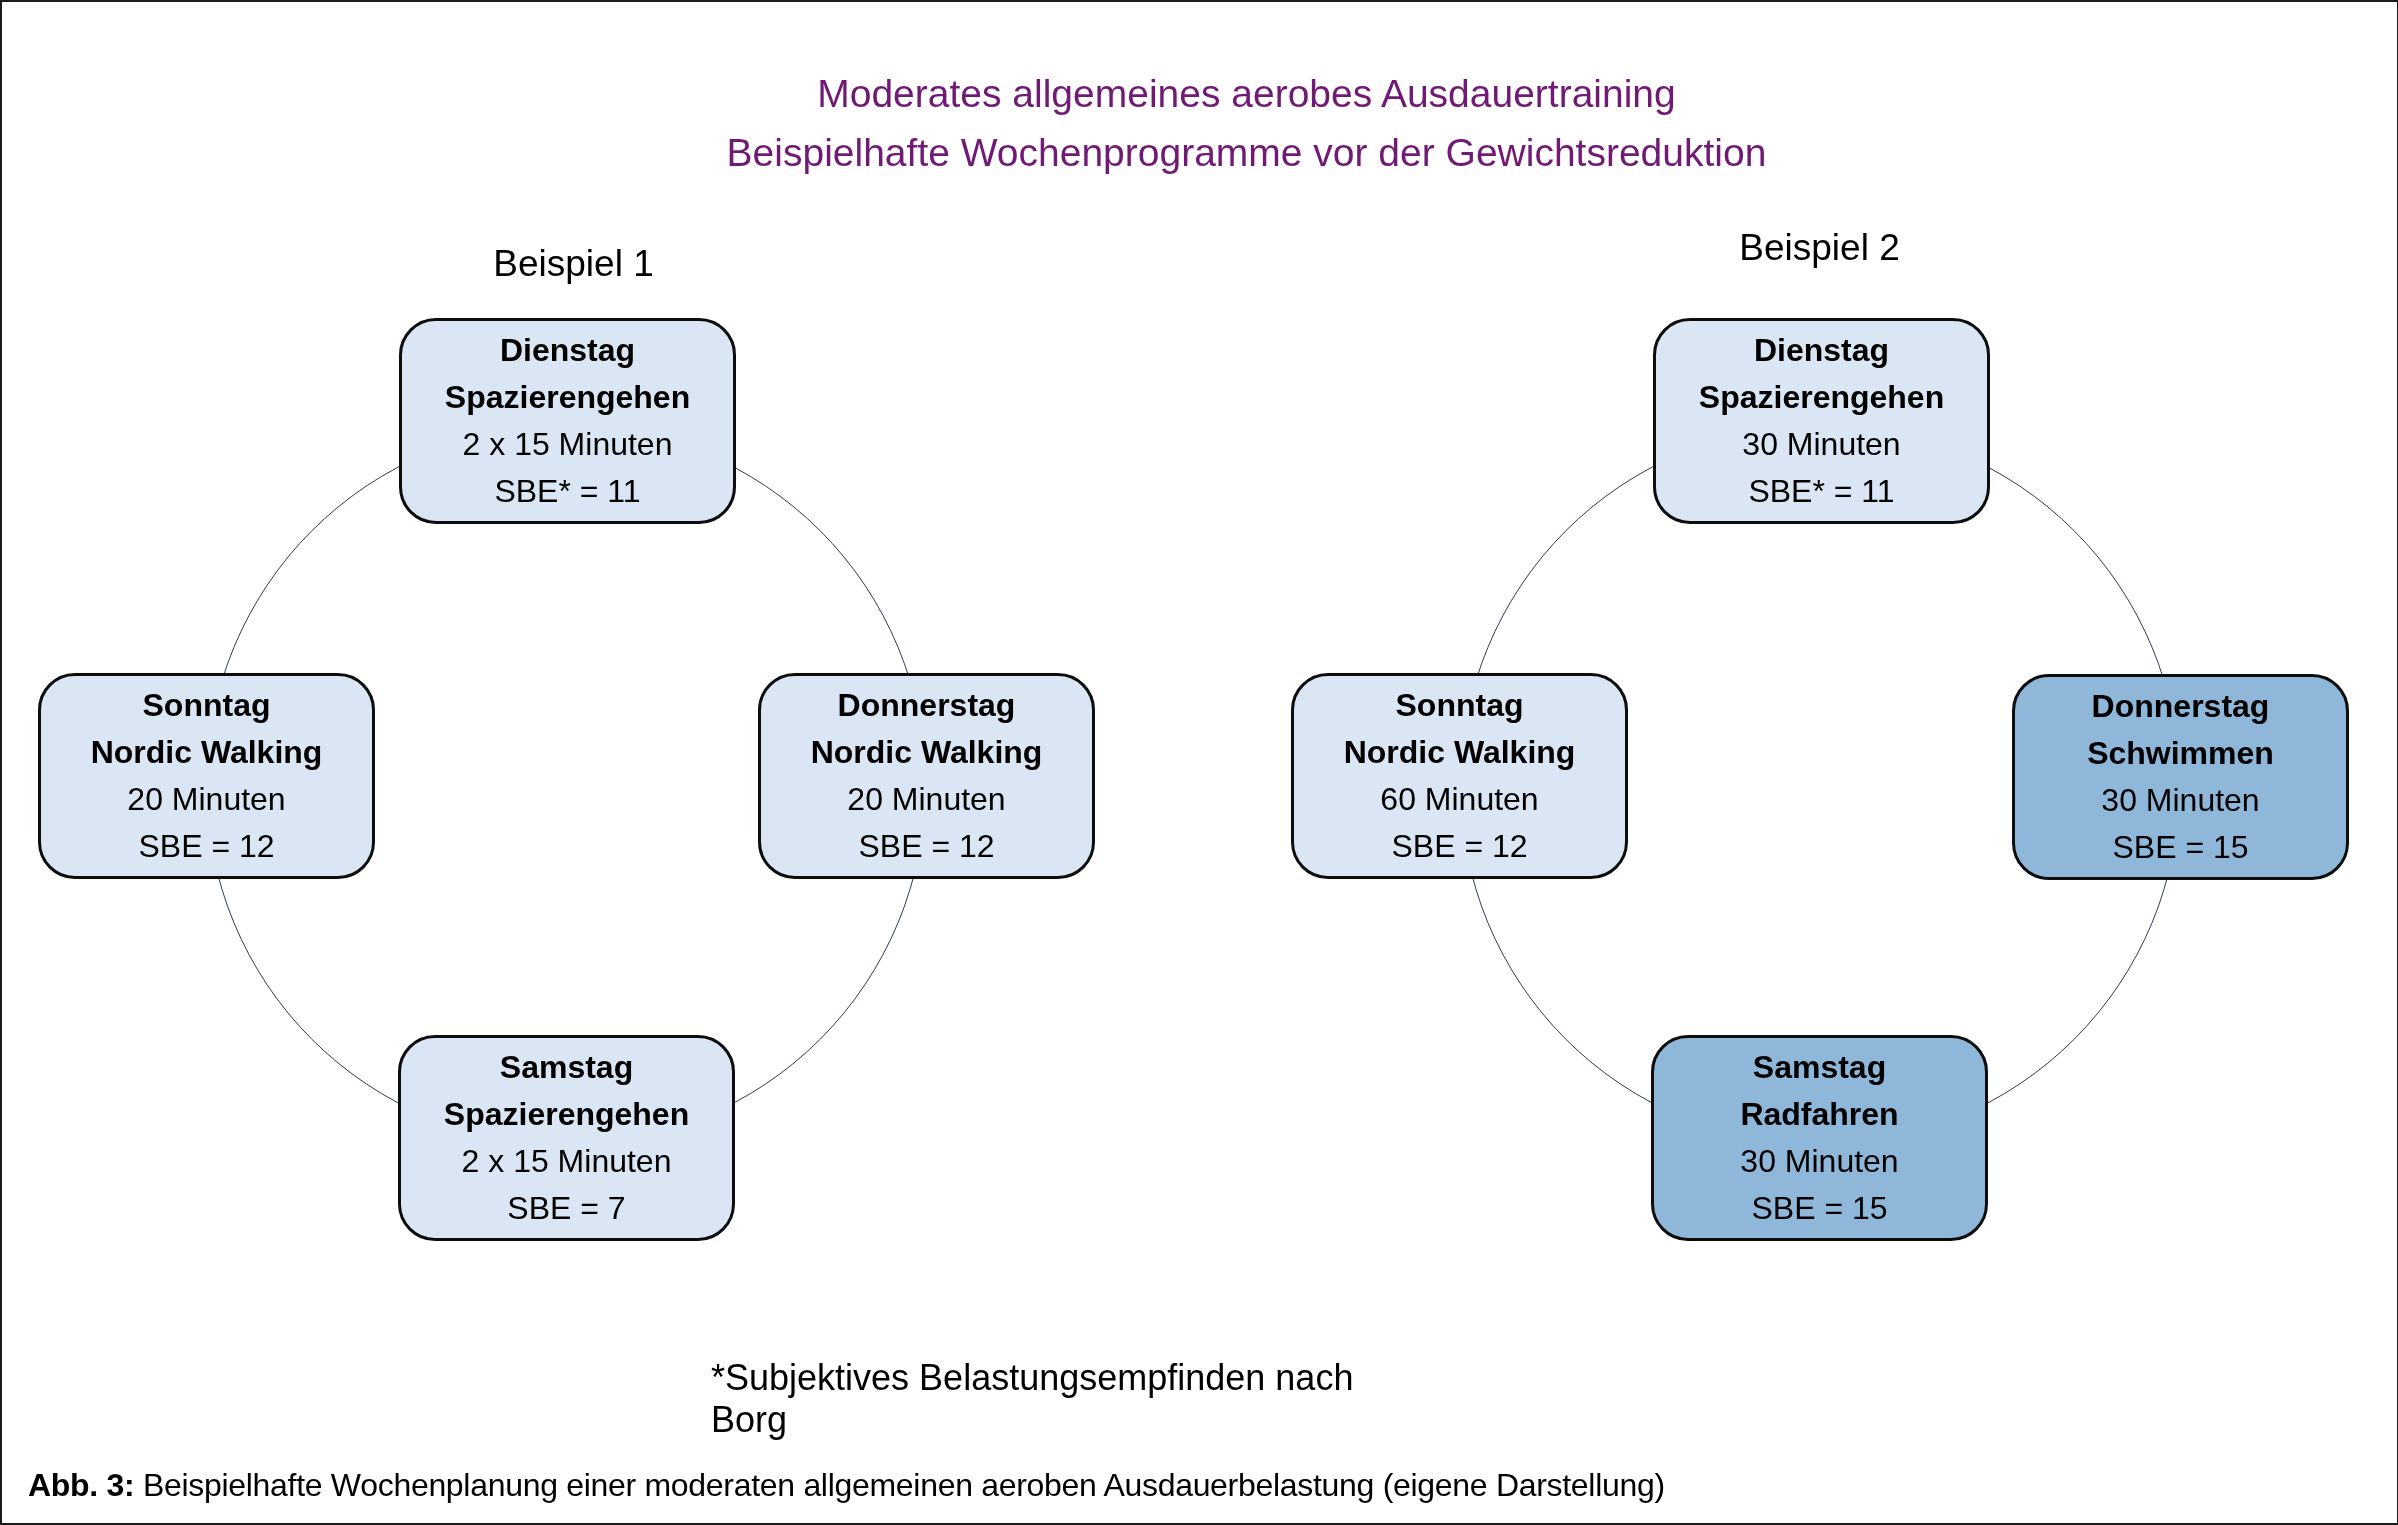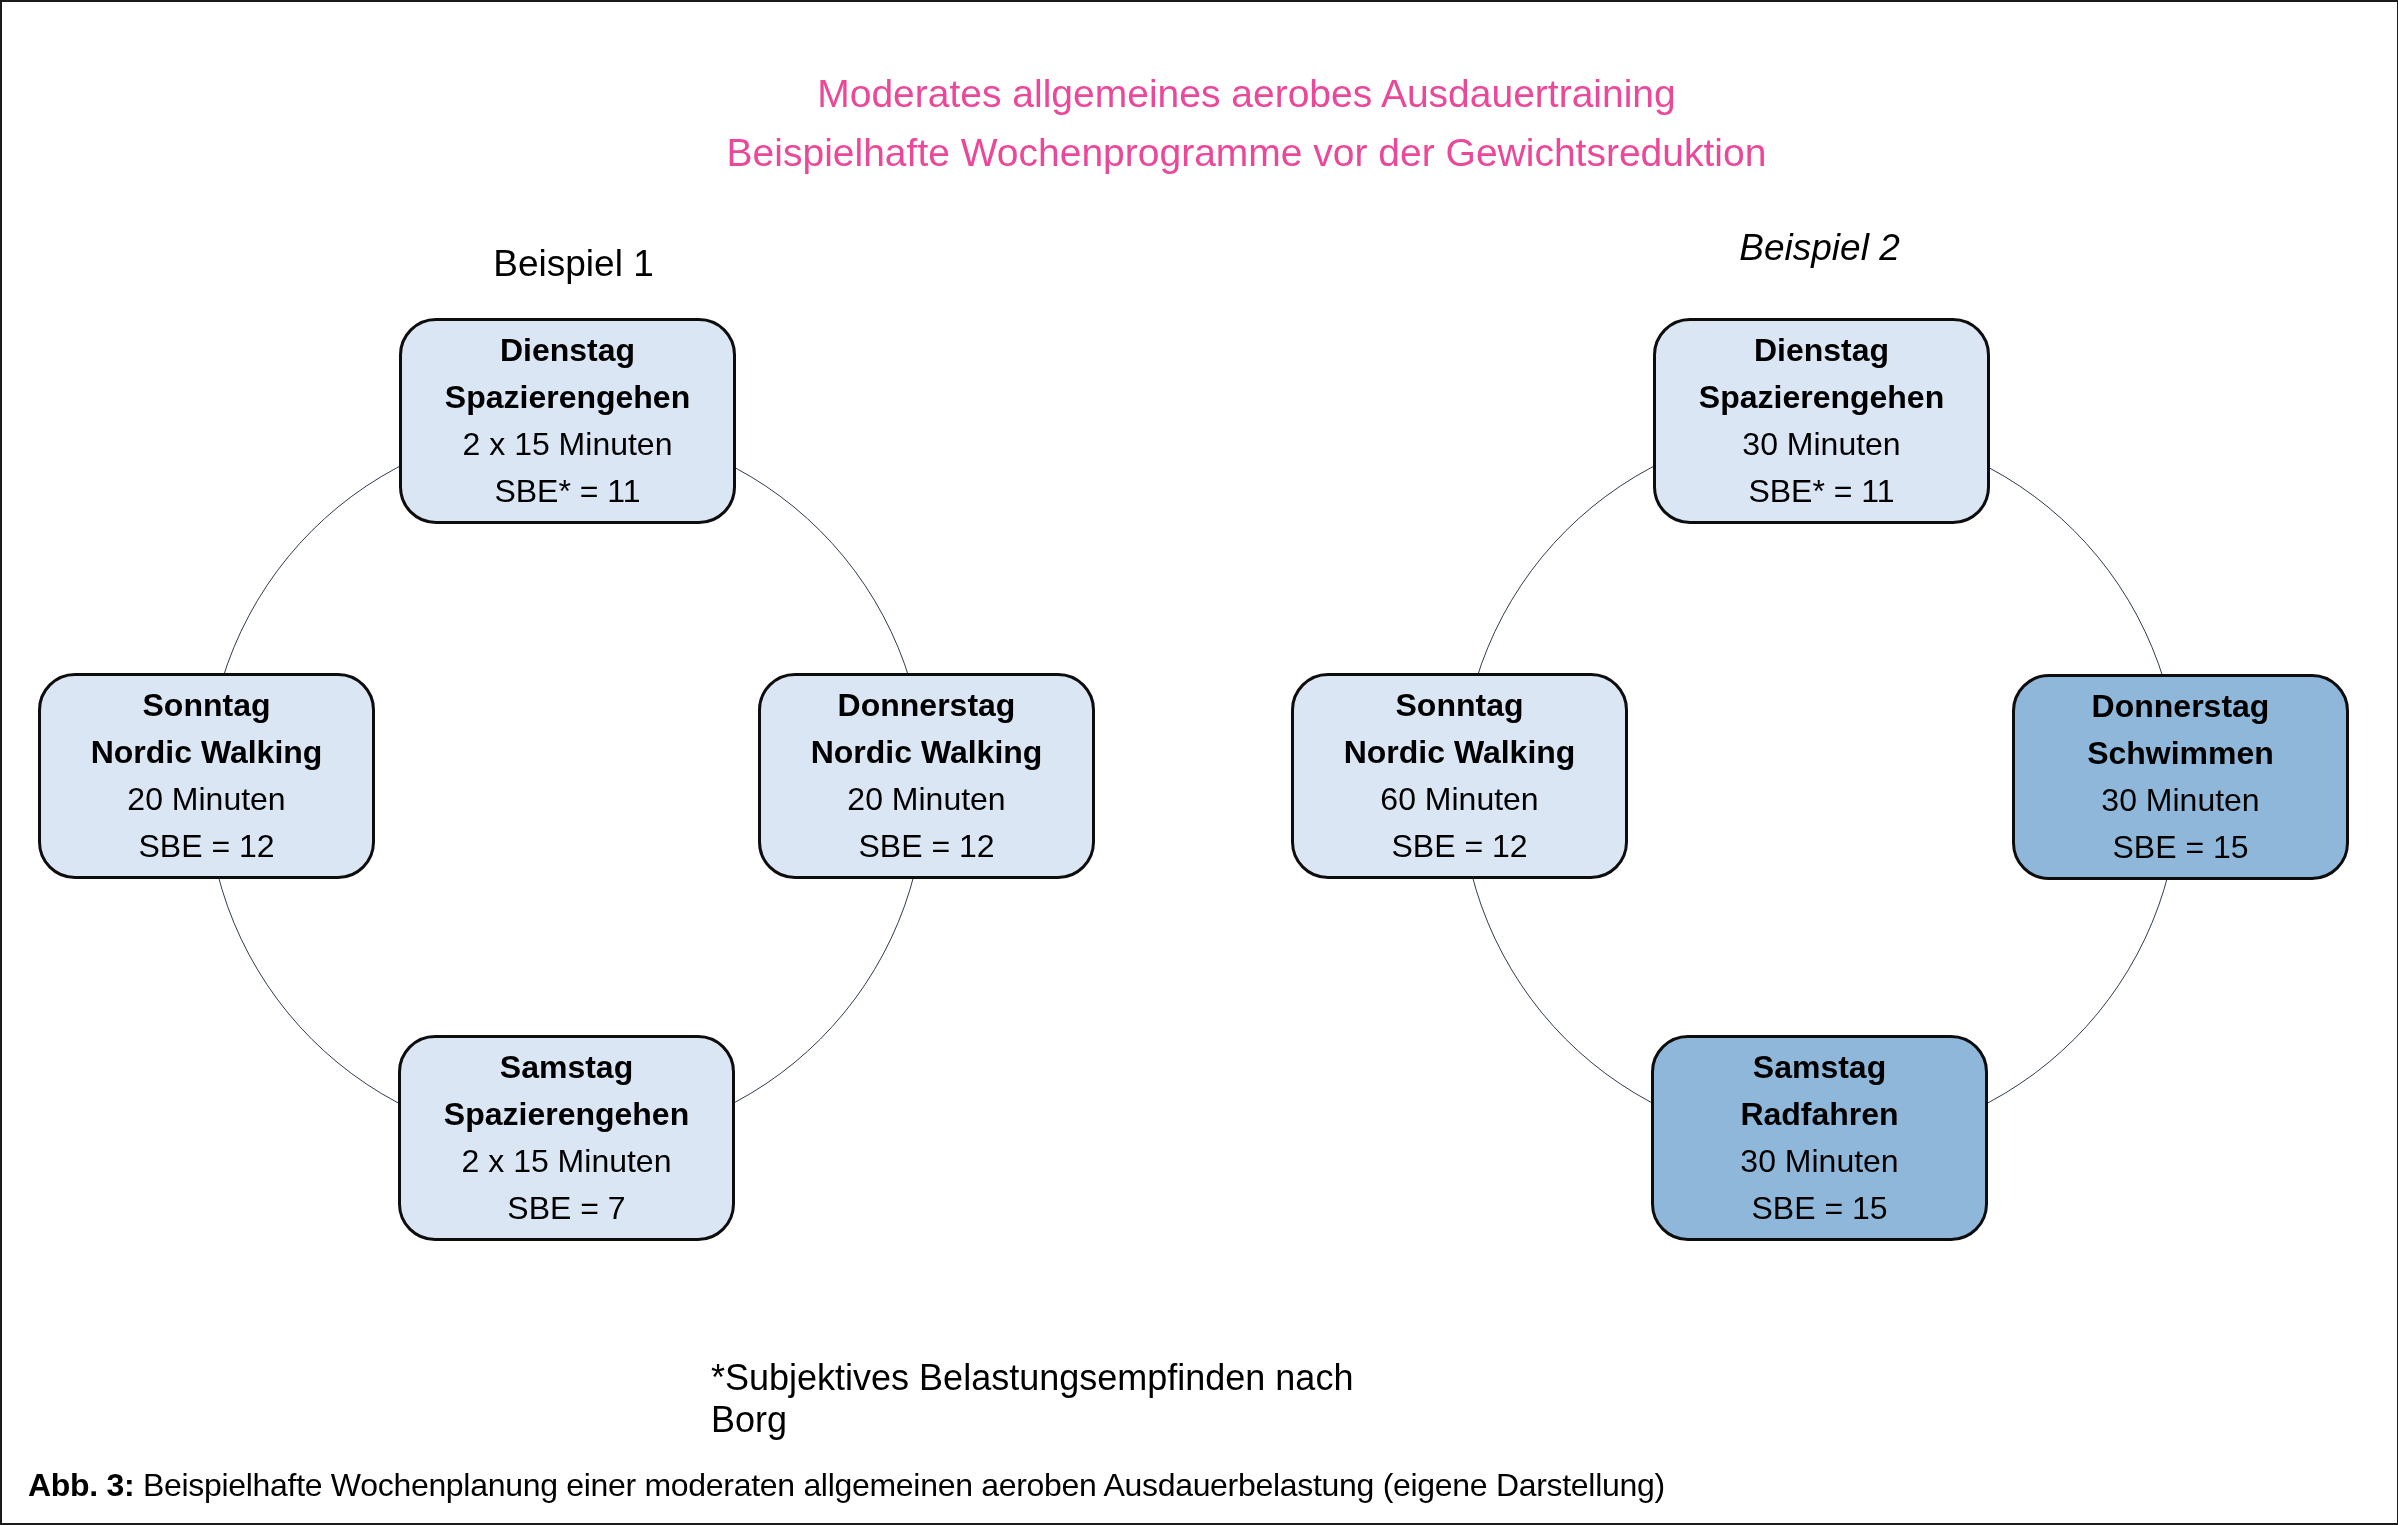--- a/index.html
+++ b/index.html
@@ -19,31 +19,31 @@
     overflow: hidden;
   }
   .title {
     position: absolute;
     top: 62px;
     left: 94px;
     right: 0;
     text-align: center;
     font-size: 39px;
     line-height: 59px;
-    color: #ec4899;
+    color: #701a75;
   }
   .example-label {
     position: absolute;
     top: 225px;
     width: 375px;
     text-align: center;
     font-size: 37px;
   }
   .label-1 { left: 384px; margin-top: 16px; }
-  .label-2 { left: 1630px; font-style: italic; }
+  .label-2 { left: 1630px; }
   .cycle {
     position: absolute;
     width: 720px;
     height: 720px;
     border: 1.9px solid #2f3c4e;
     border-radius: 50%;
     top: 423px;
     box-sizing: border-box;
     z-index: 1;
   }

